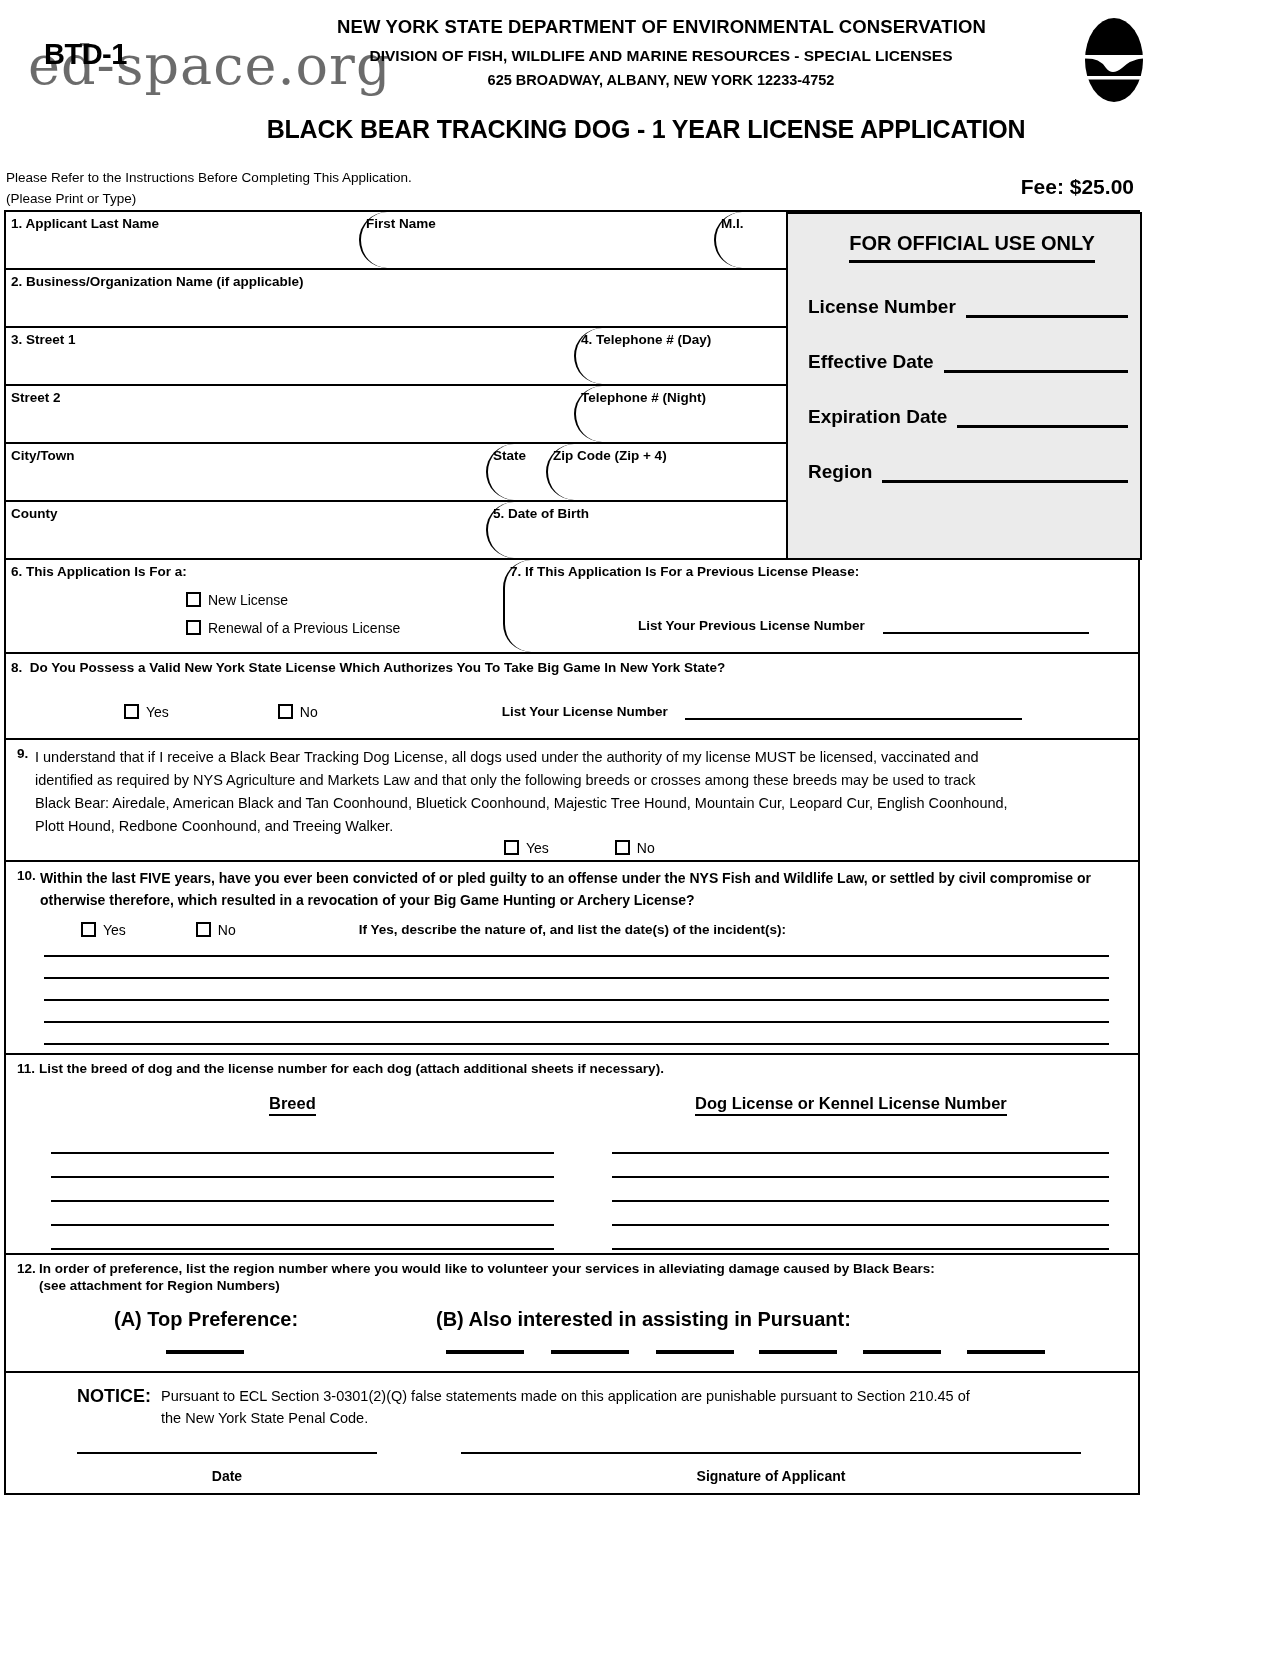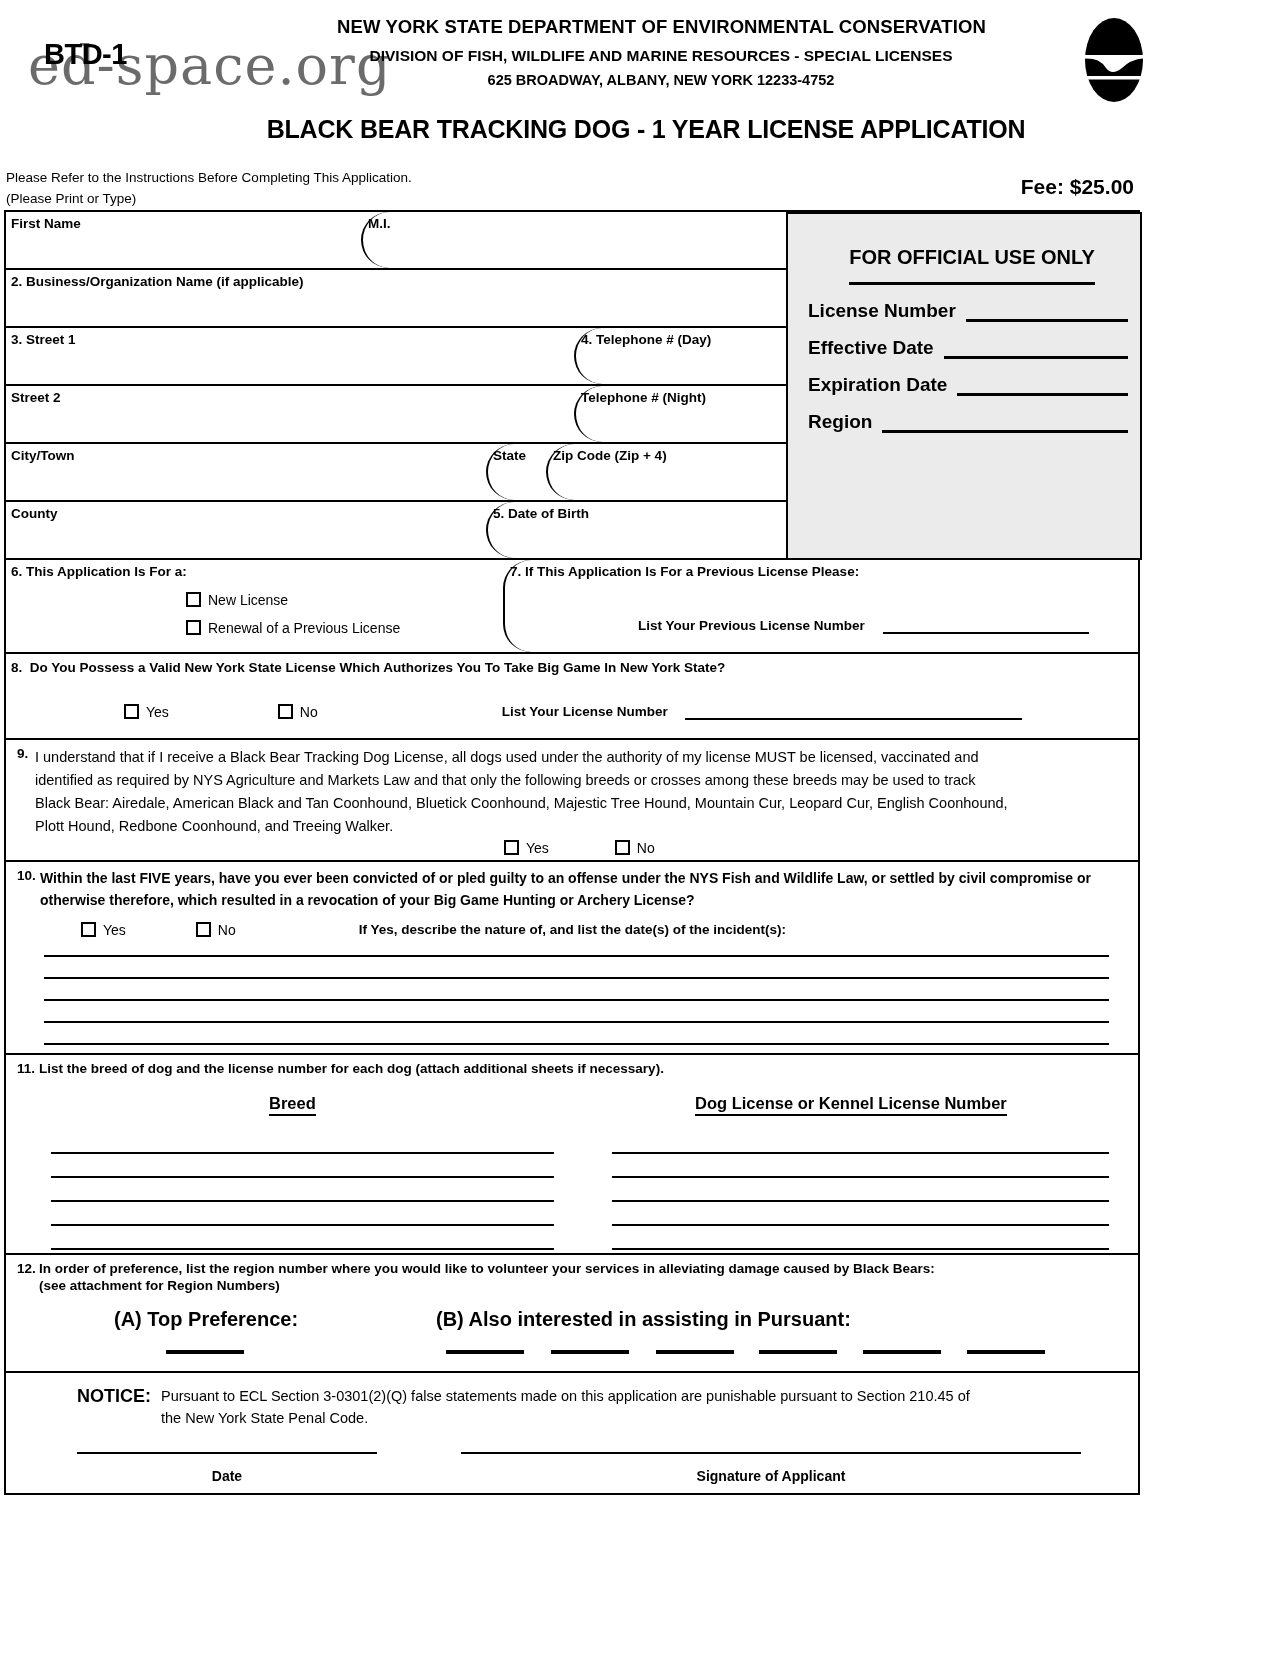--- a/index.html
+++ b/index.html
@@ -145,30 +145,29 @@
     background: #ebebeb;
     border: 2px solid #000;
     box-sizing: border-box;
     z-index: 6;
     padding: 18px 12px 0 12px;
   }
   .official-title {
     text-align: right;
     font-size: 20px;
     font-weight: bold;
-    padding-bottom: 13px;
+    padding-bottom: 5px;
     display: inline-block;
     border-bottom: 3px solid #000;
     margin-left: 16px;
-    margin-top: 14px;
   }
   .off-field {
     display: flex;
     align-items: flex-end;
-    margin-top: 14px;
+    margin-top: 32px;
     padding-left: 8px;
   }
   .off-field .k {
     font-size: 19px;
     font-weight: bold;
     white-space: nowrap;
   }
   .off-field .v {
     flex: 1;
     border-bottom: 3px solid #000;
@@ -286,20 +285,23 @@
         <span class="k">Expiration Date</span>
         <span class="v"></span>
       </div>
       <div class="off-field">
         <span class="k">Region</span>
         <span class="v"></span>
       </div>
     </div>
 
     <div class="row" style="height:58px;">
+      <div class="cell" style="width:353px;">
+        <span class="lbl">1. Applicant Last Name</span>
+      </div>
       <div class="cell" style="width:355px;">
         <span class="lbl">First Name</span>
       </div>
       <div class="cell" style="width:424px;">
         <span class="lbl">M.I.</span>
       </div>
     </div>
 
     <div class="row" style="height:58px;">
       <div class="cell" style="width:100%;">

